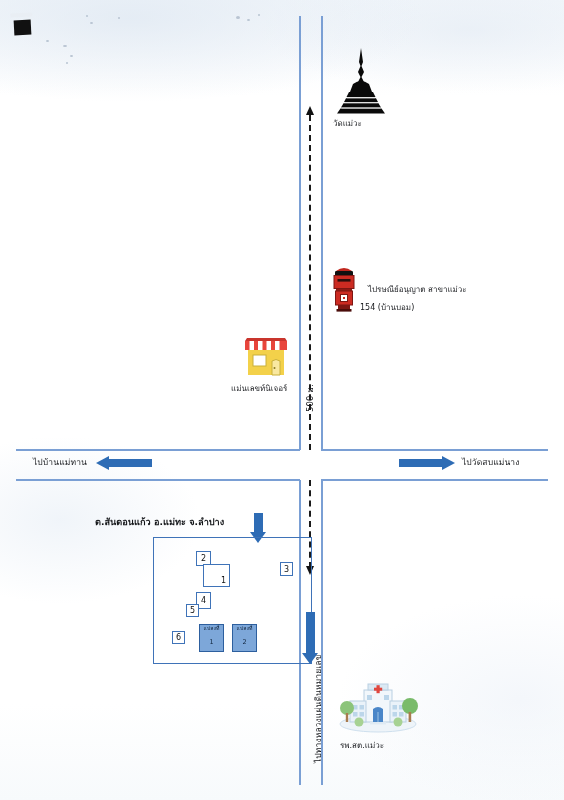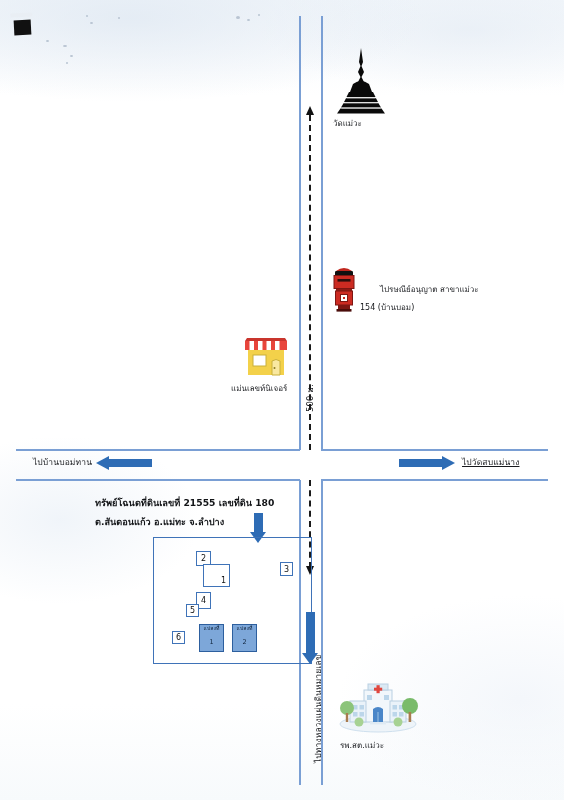--- a/index.html
+++ b/index.html
@@ -198,21 +198,21 @@
       <rect x="2" y="9.5" width="20" height="13" fill="#cc2b22" stroke="#7d1612" stroke-width="1"></rect>
       <rect x="5.5" y="13" width="13" height="2.6" fill="#2b0e0c"></rect>
       <rect x="4" y="23" width="16" height="2" fill="#8e1a15"></rect>
       <rect x="3.5" y="25" width="17" height="14" fill="#cc2b22" stroke="#7d1612" stroke-width="1"></rect>
       <rect x="8.5" y="28.5" width="7" height="7" fill="#fff" stroke="#7d1612" stroke-width="1"></rect>
       <rect x="11" y="31" width="2" height="2" fill="#cc2b22"></rect>
       <rect x="6" y="39" width="12" height="4" fill="#7d1612"></rect>
       <rect x="4.5" y="43" width="15" height="2.6" fill="#4a0d0a"></rect>
     </svg>
   </div>
-  <div class="caption" style="left:380px;top:283px;text-align:center;">ไปรษณีย์อนุญาต สาขาแม่วะ</div>
+  <div class="caption" style="left:368px;top:283px;text-align:center;">ไปรษณีย์อนุญาต สาขาแม่วะ</div>
   <div class="caption" style="left:360px;top:301px;">154 (บ้านบอม)</div>
 
   <div class="icon" style="left:243px;top:337px;width:46px;height:40px;">
     <svg width="46" height="40" viewBox="0 0 46 40">
 
       <path d="M2 4 L44 4 L44 13 L2 13 Z" fill="#e8453c"></path>
       <path d="M6.5 4 L11 4 L11 13 L6.5 13 Z" fill="#ffffff"></path>
       <path d="M15 4 L19.5 4 L19.5 13 L15 13 Z" fill="#ffffff"></path>
       <path d="M23.5 4 L28 4 L28 13 L23.5 13 Z" fill="#ffffff"></path>
       <path d="M32 4 L36.5 4 L36.5 13 L32 13 Z" fill="#ffffff"></path>
@@ -223,33 +223,32 @@
       <rect x="10" y="18" width="13" height="11" fill="#ffffff" stroke="#c9b03a" stroke-width="1"></rect>
 
       <path d="M29 38 L29 24 Q33 21 37 24 L37 38 Z" fill="#f9e8a0" stroke="#c9b03a" stroke-width="1"></path>
       <circle cx="31.5" cy="31" r="1" fill="#8a7a22"></circle>
     </svg>
   </div>
   <div class="caption" style="left:231px;top:382px;">แม่นเลขท์นิเจอร์</div>
 
   <div class="lbl vert" style="left:303px;top:412px;">500  ม.</div>
 
-  <div class="lbl" style="left:33px;top:455px;">ไปบ้านบอม่ทาน</div>
+  <div class="lbl" style="left:33px;top:455px;">ไปบ้านแม่ทาน</div>
   <div class="arrow-h left" style="left:96px;top:456px;width:56px;">
     <span class="head"></span>
       <span class="shaft"></span>
   </div>
 
   <div class="arrow-h right" style="left:399px;top:456px;width:56px;">
     <span class="shaft"></span>
       <span class="head"></span>
   </div>
-  <div class="lbl" style="left:462px;top:455px;text-decoration:underline;">ไปวัดสบแม่นาง</div>
-
-  <div class="title-line" style="left:95px;top:495px;">ทรัพย์โฉนดที่ดินเลขที่  21555  เลขที่ดิน  180</div>
+  <div class="lbl" style="left:462px;top:455px;">ไปวัดสบแม่นาง</div>
+
   <div class="title-line" style="left:95px;top:514px;text-align:right;">ต.สันดอนแก้ว  อ.แม่ทะ  จ.ลำปาง</div>
 
   <div class="arrow-v" style="left:250px;top:513px;height:28px;">
     <span class="shaft" style="height:19px;"></span>
     <span class="head" style="top:19px;"></span>
   </div>
 
   <div class="parcel-outer" style="left:153px;top:537px;width:157px;height:125px;"></div>
 
   <div class="pbox center-num" style="left:196px;top:551px;width:15px;height:15px;">

